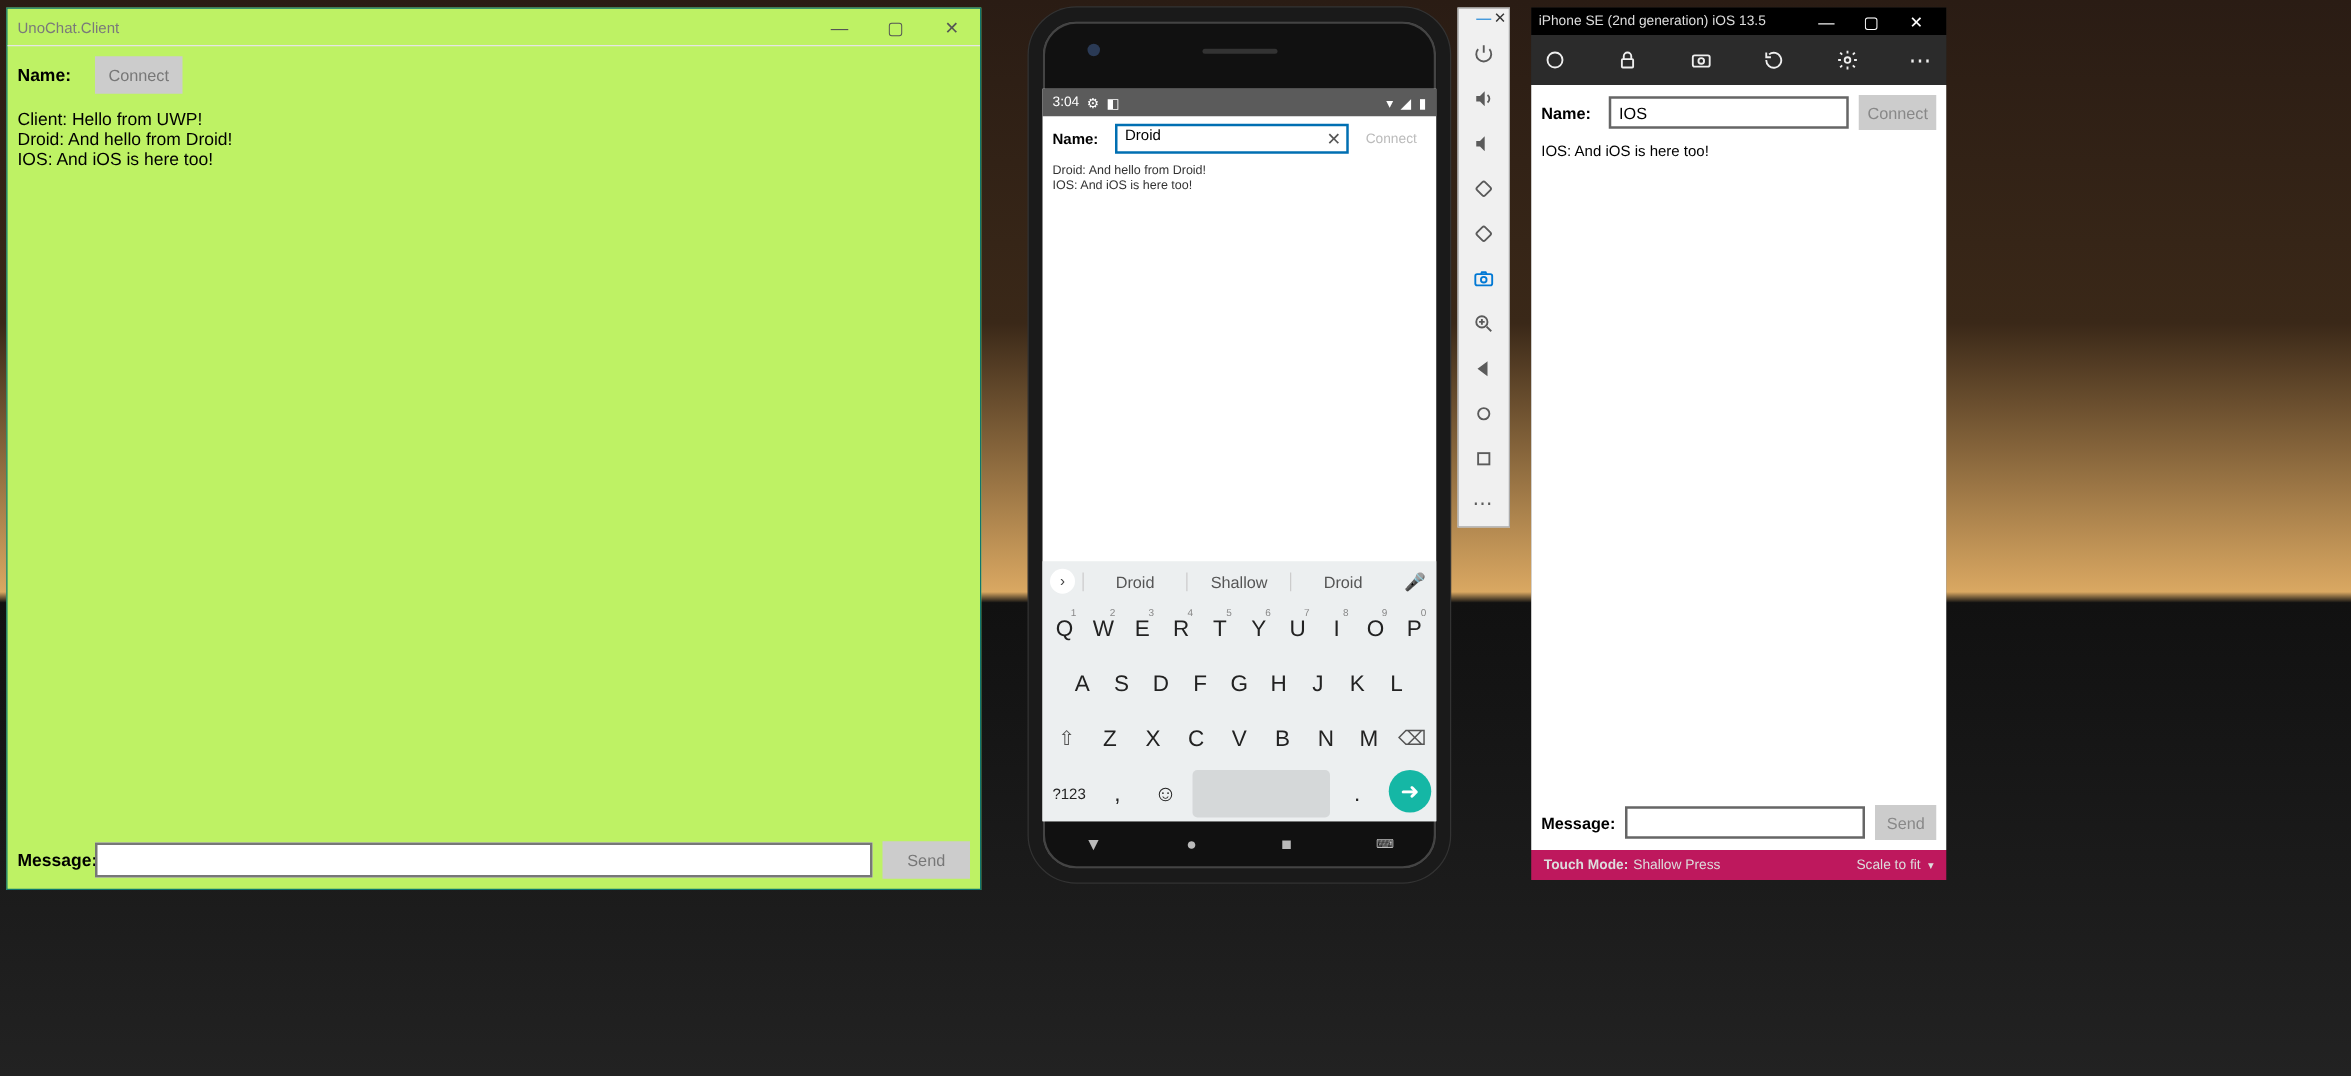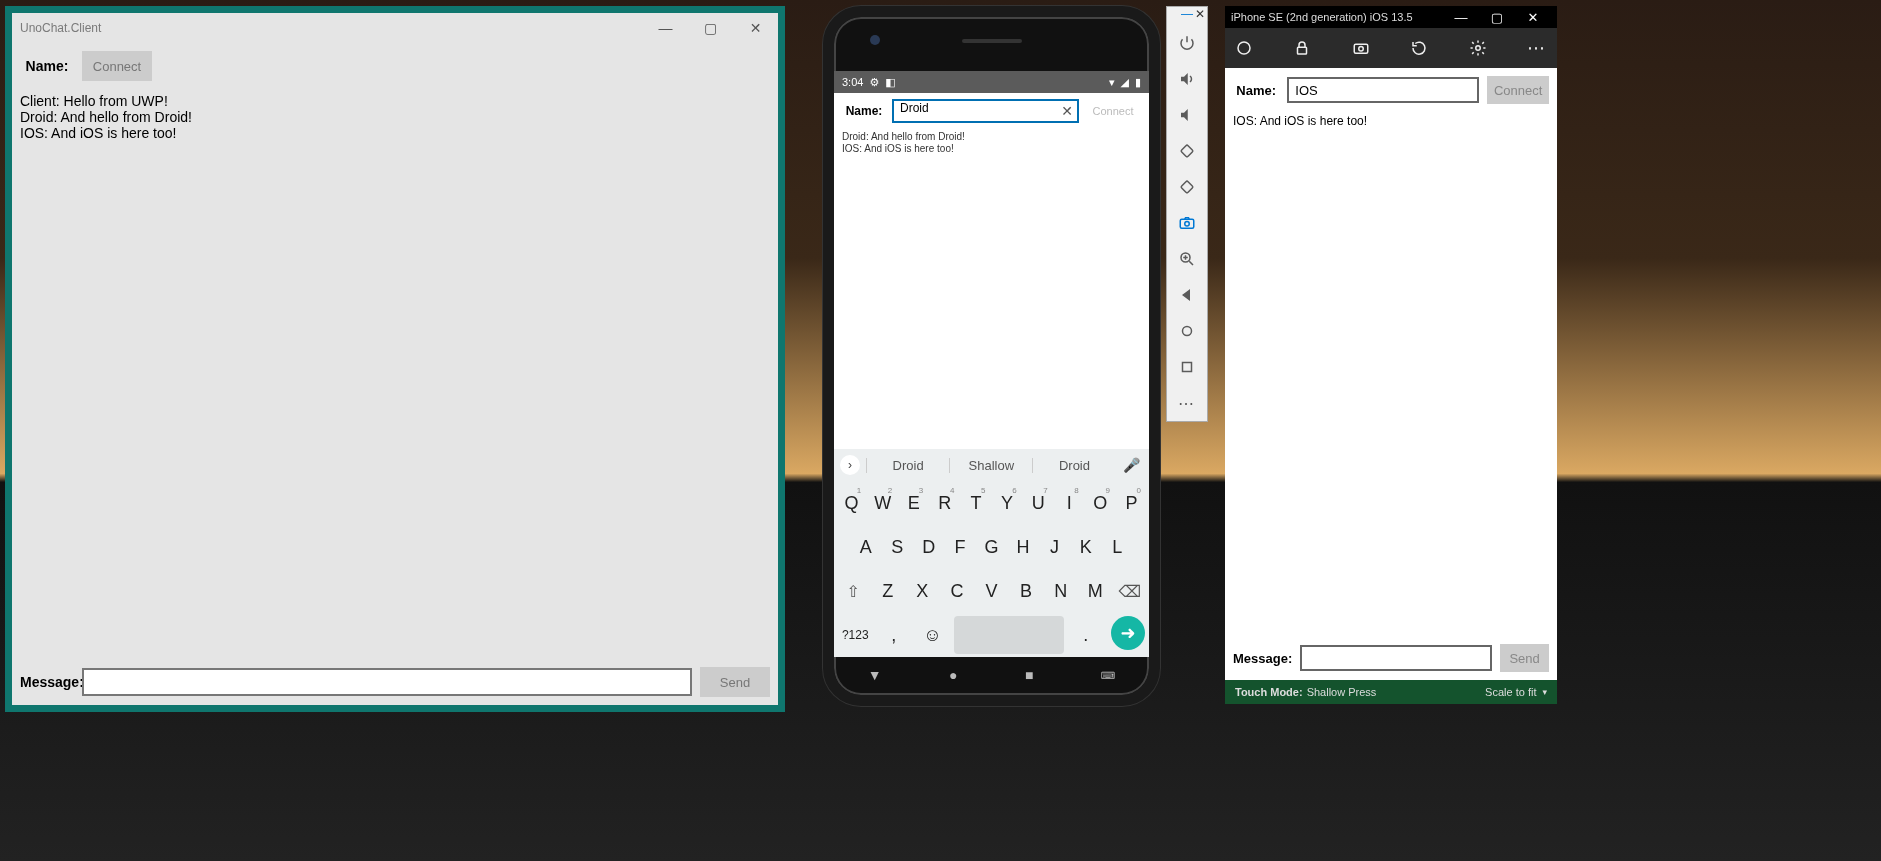--- a/index.html
+++ b/index.html
@@ -12,22 +12,22 @@
     overflow: hidden;
   }
 
   
   .uwp-window {
     position: absolute;
     left: 5px;
     top: 6px;
     width: 780px;
     height: 706px;
-    background: #e5e5e5;
-    border: 7px solid #0f766e;
+    background: #bef264;
+    border: 1px solid #0f766e;
     display: flex;
     flex-direction: column;
   }
   .uwp-titlebar {
     height: 30px;
     display: flex;
     align-items: center;
     font-size: 12px;
     color: #7a7a7a;
     padding-left: 8px;
@@ -42,21 +42,21 @@
     justify-content: center;
     color: #555;
     font-size: 14px;
   }
   .uwp-form-row {
     display: flex;
     align-items: center;
     padding: 8px;
     gap: 8px;
   }
-  .label { font-weight: 600; font-size: 14px; width: 54px; text-align: center; }
+  .label { font-weight: 600; font-size: 14px; width: 54px; }
   .textbox {
     flex: 1;
     height: 28px;
     border: 2px solid #777;
     padding: 2px 8px;
     font-size: 14px;
   }
   .btn {
     width: 70px;
     height: 30px;
@@ -321,21 +321,21 @@
     display: flex; align-items: center; justify-content: center;
   }
   .ios-messages {
     flex: 1;
     padding: 2px 8px;
     font-size: 12px;
     white-space: pre-line;
   }
   .ios-status {
     height: 24px;
-    background: #14532d;
+    background: #be185d;
     color: #ddd;
     font-size: 11px;
     display: flex;
     align-items: center;
     padding: 0 10px;
   }
   .ios-status .spacer { flex:1; }
   .ios-status .drop { margin-left: 6px; font-size: 9px; }
 </style>
 </head>

